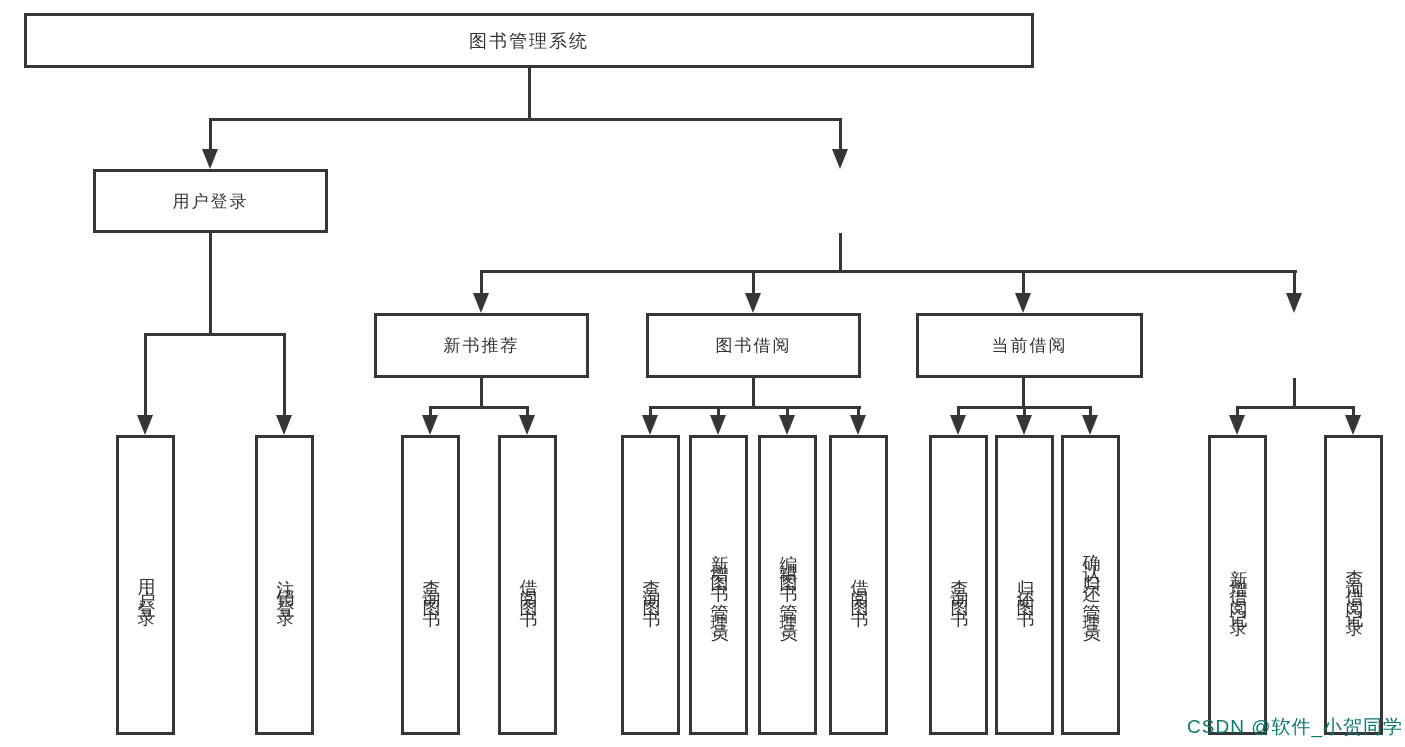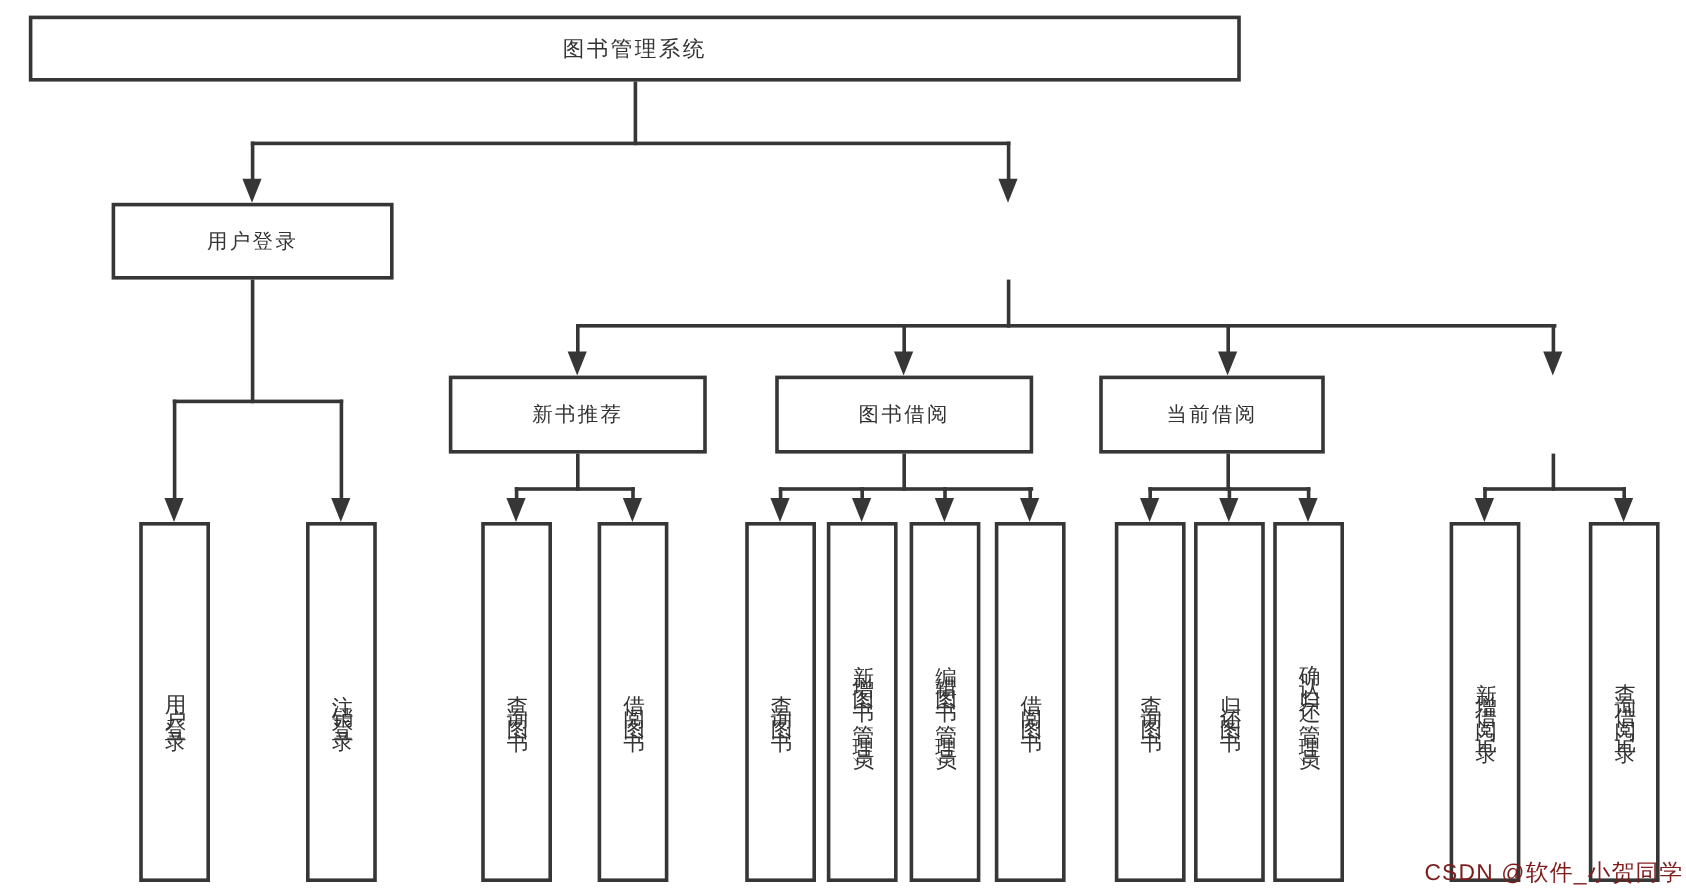--- a/index.html
+++ b/index.html
@@ -49,21 +49,21 @@
     position:absolute;width:0;height:0;
     border-left:8px solid transparent;
     border-right:8px solid transparent;
     border-top:20px solid #363636;
   }
   .watermark{
     position:absolute;
     top:714px;right:13px;
     font-size:19px;
     letter-spacing:1px;
-    color:#7f1d1d;
+    color:#0f766e;
     z-index:5;
   }
 </style>
 </head>
 <body>
 
 <div class="canvas">
 
   <div class="hnode root" style="left:13px;top:13px;width:1010px;height:55px;">
     <span>图书管理系统</span>
@@ -97,21 +97,21 @@
   <div class="ah" style="left:1004px;top:293px;"></div>
   <div class="vl" style="left:1282px;top:270px;height:28px;"></div>
   <div class="ah" style="left:1275px;top:293px;"></div>
 
   <div class="hnode" style="left:363px;top:313px;width:215px;height:65px;justify-content:center;">
     <span>新书推荐</span>
   </div>
   <div class="hnode" style="left:635px;top:313px;width:215px;height:65px;justify-content:center;">
     <span>图书借阅</span>
   </div>
-  <div class="hnode" style="left:905px;top:313px;width:188px;height:65px;">
+  <div class="hnode" style="left:905px;top:313px;width:227px;height:65px;">
     <span>当前借阅</span>
   </div>
 
   <div class="vl" style="left:469px;top:378px;height:31px;"></div>
   <div class="hl" style="left:418px;top:406px;width:100px;"></div>
   <div class="vl" style="left:418px;top:406px;height:15px;"></div>
   <div class="ah" style="left:411px;top:415px;"></div>
   <div class="vl" style="left:515px;top:406px;height:15px;"></div>
   <div class="ah" style="left:508px;top:415px;"></div>
 

